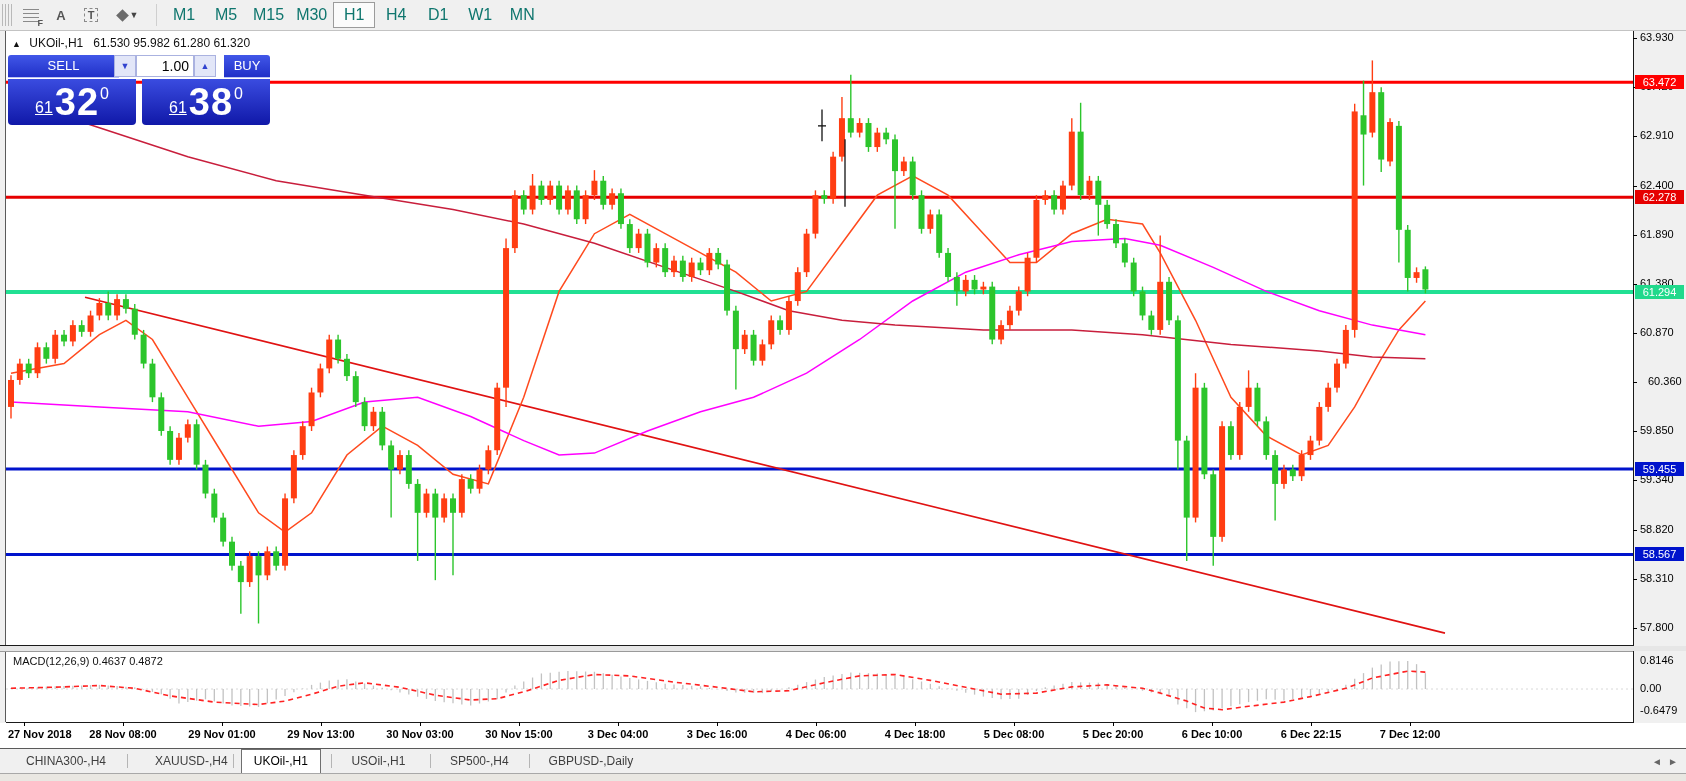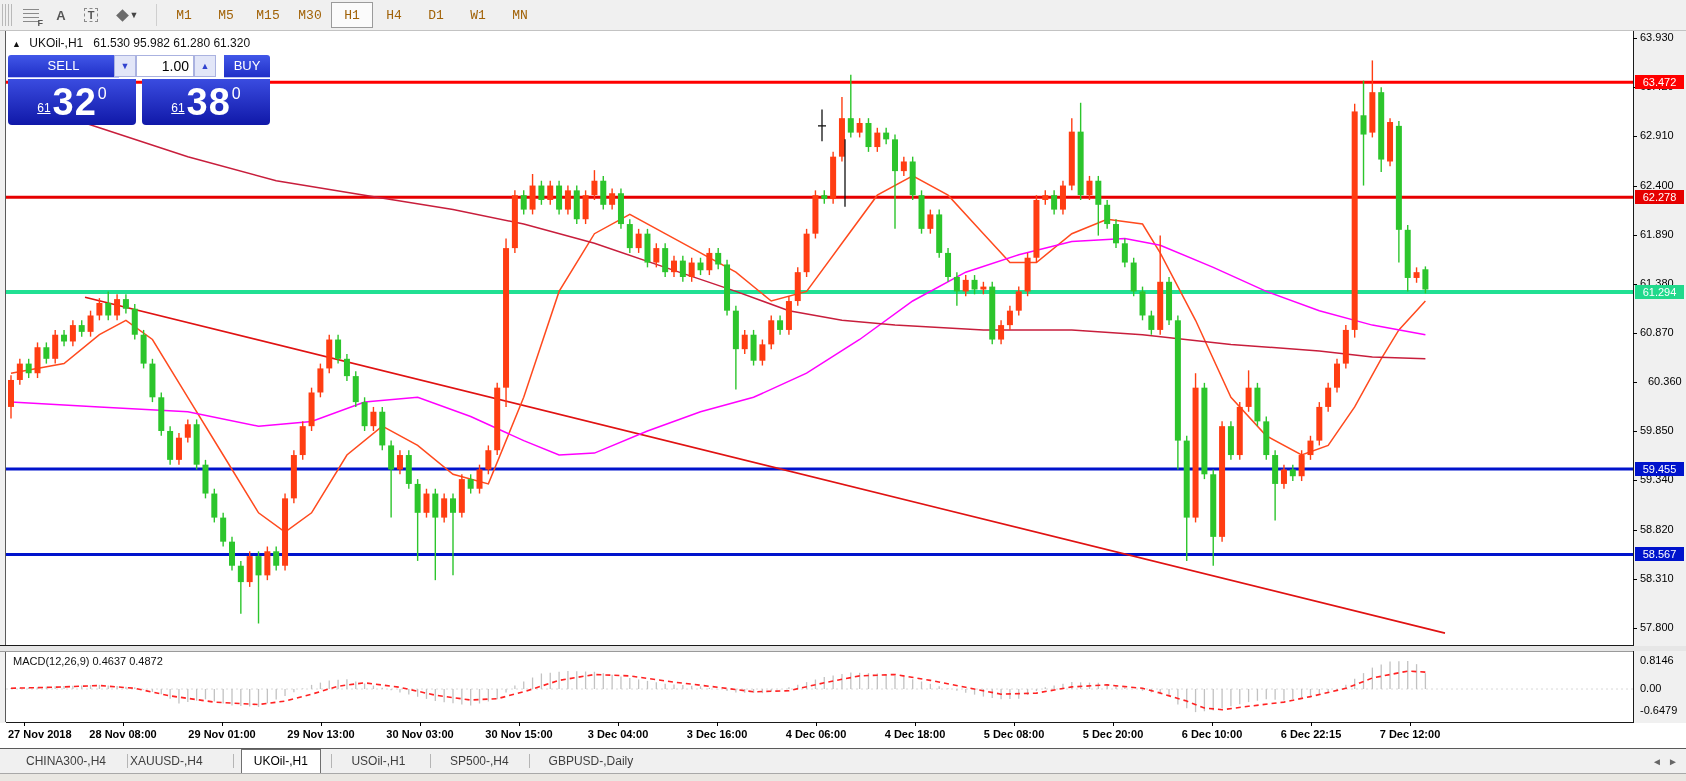--- a/index.html
+++ b/index.html
@@ -13,21 +13,21 @@
   .tb-icon{width:26px;height:24px;display:flex;align-items:center;justify-content:center;
            color:#555;font-size:13px;font-weight:bold;margin:0 2px;position:relative;}
   .fib-glyph{width:16px;height:14px;position:relative;
      background:repeating-linear-gradient(0deg,#8a8a8a 0 1px,transparent 1px 4px);}
   .fib-glyph span{position:absolute;right:-4px;bottom:-6px;font-size:9px;color:#555;}
   .tbox-glyph{border:1px dashed #8a8a8a;padding:0 3px;font-size:11px;color:#555;}
   .diamond{width:9px;height:9px;background:#6b6b6b;transform:rotate(45deg);display:inline-block;}
   .caret{font-size:9px;color:#444;margin-left:3px;}
   .tb-sep{width:1px;height:22px;background:#cfcfcf;margin:0 6px;}
   .tf-btn{min-width:30px;height:24px;padding:0 5px;display:flex;align-items:center;justify-content:center;
-          font-size:13px;color:#a16207;border:1px solid transparent;font-family:Liberation Mono, monospace;}
+          font-size:16px;color:#0f766e;border:1px solid transparent;}
   .tf-btn.active{background:#fbfbfb;border:1px solid #9b9b9b;}
   
   .chart-bg{position:absolute;left:6px;top:31px;width:1627px;height:614px;background:#fff;}
   .macd-bg{position:absolute;left:6px;top:652px;width:1627px;height:70px;background:#fff;}
   .edge-left{position:absolute;left:5px;top:31px;width:1px;height:691px;background:#5a5a5a;}
   .axis-vline{position:absolute;left:1633px;top:31px;width:1px;height:691px;background:#1a1a1a;}
   .pane-split-a{position:absolute;left:0;top:645px;width:1633px;height:1px;background:#1a1a1a;}
   .pane-split-b{position:absolute;left:0;top:646px;width:1686px;height:5px;background:#e6e6e6;}
   .pane-split-c{position:absolute;left:0;top:651px;width:1633px;height:1px;background:#9a9a9a;}
   .macd-bottom{position:absolute;left:6px;top:722px;width:1628px;height:1px;background:#1a1a1a;}
@@ -57,21 +57,21 @@
   .spin{position:absolute;top:0;width:22px;height:22px;background:#e2e6f8;border:1px solid #aab2e0;
         box-sizing:border-box;color:#3143cf;font-size:9px;text-align:center;line-height:20px;}
   .spin.down{left:106px;}
   .spin.up{left:186px;}
   .vol{position:absolute;left:128px;top:0;width:58px;height:22px;border:1px solid #aab2e0;
        box-sizing:border-box;background:#fff;font-size:14px;text-align:right;padding-right:4px;line-height:20px;color:#000;}
   .price-box{position:absolute;top:24px;height:46px;background:linear-gradient(#3a4ce0,#1018a8);
              color:#fff;border-radius:0 0 4px 4px;display:flex;align-items:center;justify-content:center;}
   .price-box.sell{left:0;width:128px;}
   .price-box.buy{left:134px;width:128px;}
-  .p-small{font-size:12px;margin:12px 2px 0 0;text-decoration:underline;}
+  .p-small{font-size:16px;margin:12px 2px 0 0;text-decoration:underline;}
   .p-big{font-size:38px;font-weight:bold;letter-spacing:1px;}
   .p-sup{font-size:16px;margin:-16px 0 0 1px;}
   
   .tabbar{position:absolute;left:0;top:749px;width:1686px;height:24px;background:#f0f0f0;}
   .tab{position:absolute;top:2px;height:21px;font-size:12px;color:#3e3e3e;padding:0 12px;
        line-height:21px;white-space:nowrap;}
   .tab.active{background:#fff;border:1px solid #6f6f6f;border-bottom:1px solid #fff;color:#000;top:0;height:23px;line-height:23px;}
   .tab-sep{position:absolute;top:5px;width:1px;height:14px;background:#b5b5b5;}
   .tab-scroll{position:absolute;top:7px;font-size:10px;color:#666;}
   .statusbar{position:absolute;left:0;top:773px;width:1686px;height:8px;background:#e9e7e2;border-top:1px solid #a8a8a8;}
@@ -723,21 +723,21 @@
       <div class="t-dash" style="left: 1311px;"></div>
       <div class="t-label" style="left: 1410px;">7 Dec 12:00</div>
       <div class="t-dash" style="left: 1410px;"></div>
     </div>
 
   <div class="tabbar" id="tabbar">
     <div class="tab-scroll" style="left:1652px">◄</div>
     <div class="tab-scroll" style="left:1668px">►</div>
   <div class="tab" style="left: 14px;">CHINA300-,H4</div>
       <div class="tab-sep" style="left: 126.8px;"></div>
-      <div class="tab" style="left: 118px;">XAUUSD-,H4</div>
+      <div class="tab" style="left: 143px;">XAUUSD-,H4</div>
       <div class="tab-sep" style="left: 232.8px;"></div>
       <div class="tab active" style="left: 240.8px;">UKOil-,H1</div>
       <div class="tab-sep" style="left: 331.4px;"></div>
       <div class="tab" style="left: 339.4px;">USOil-,H1</div>
       <div class="tab-sep" style="left: 430px;"></div>
       <div class="tab" style="left: 438px;">SP500-,H4</div>
       <div class="tab-sep" style="left: 528.6px;"></div>
       <div class="tab" style="left: 536.6px;">GBPUSD-,Daily</div>
     </div>
   <div class="statusbar"></div>

